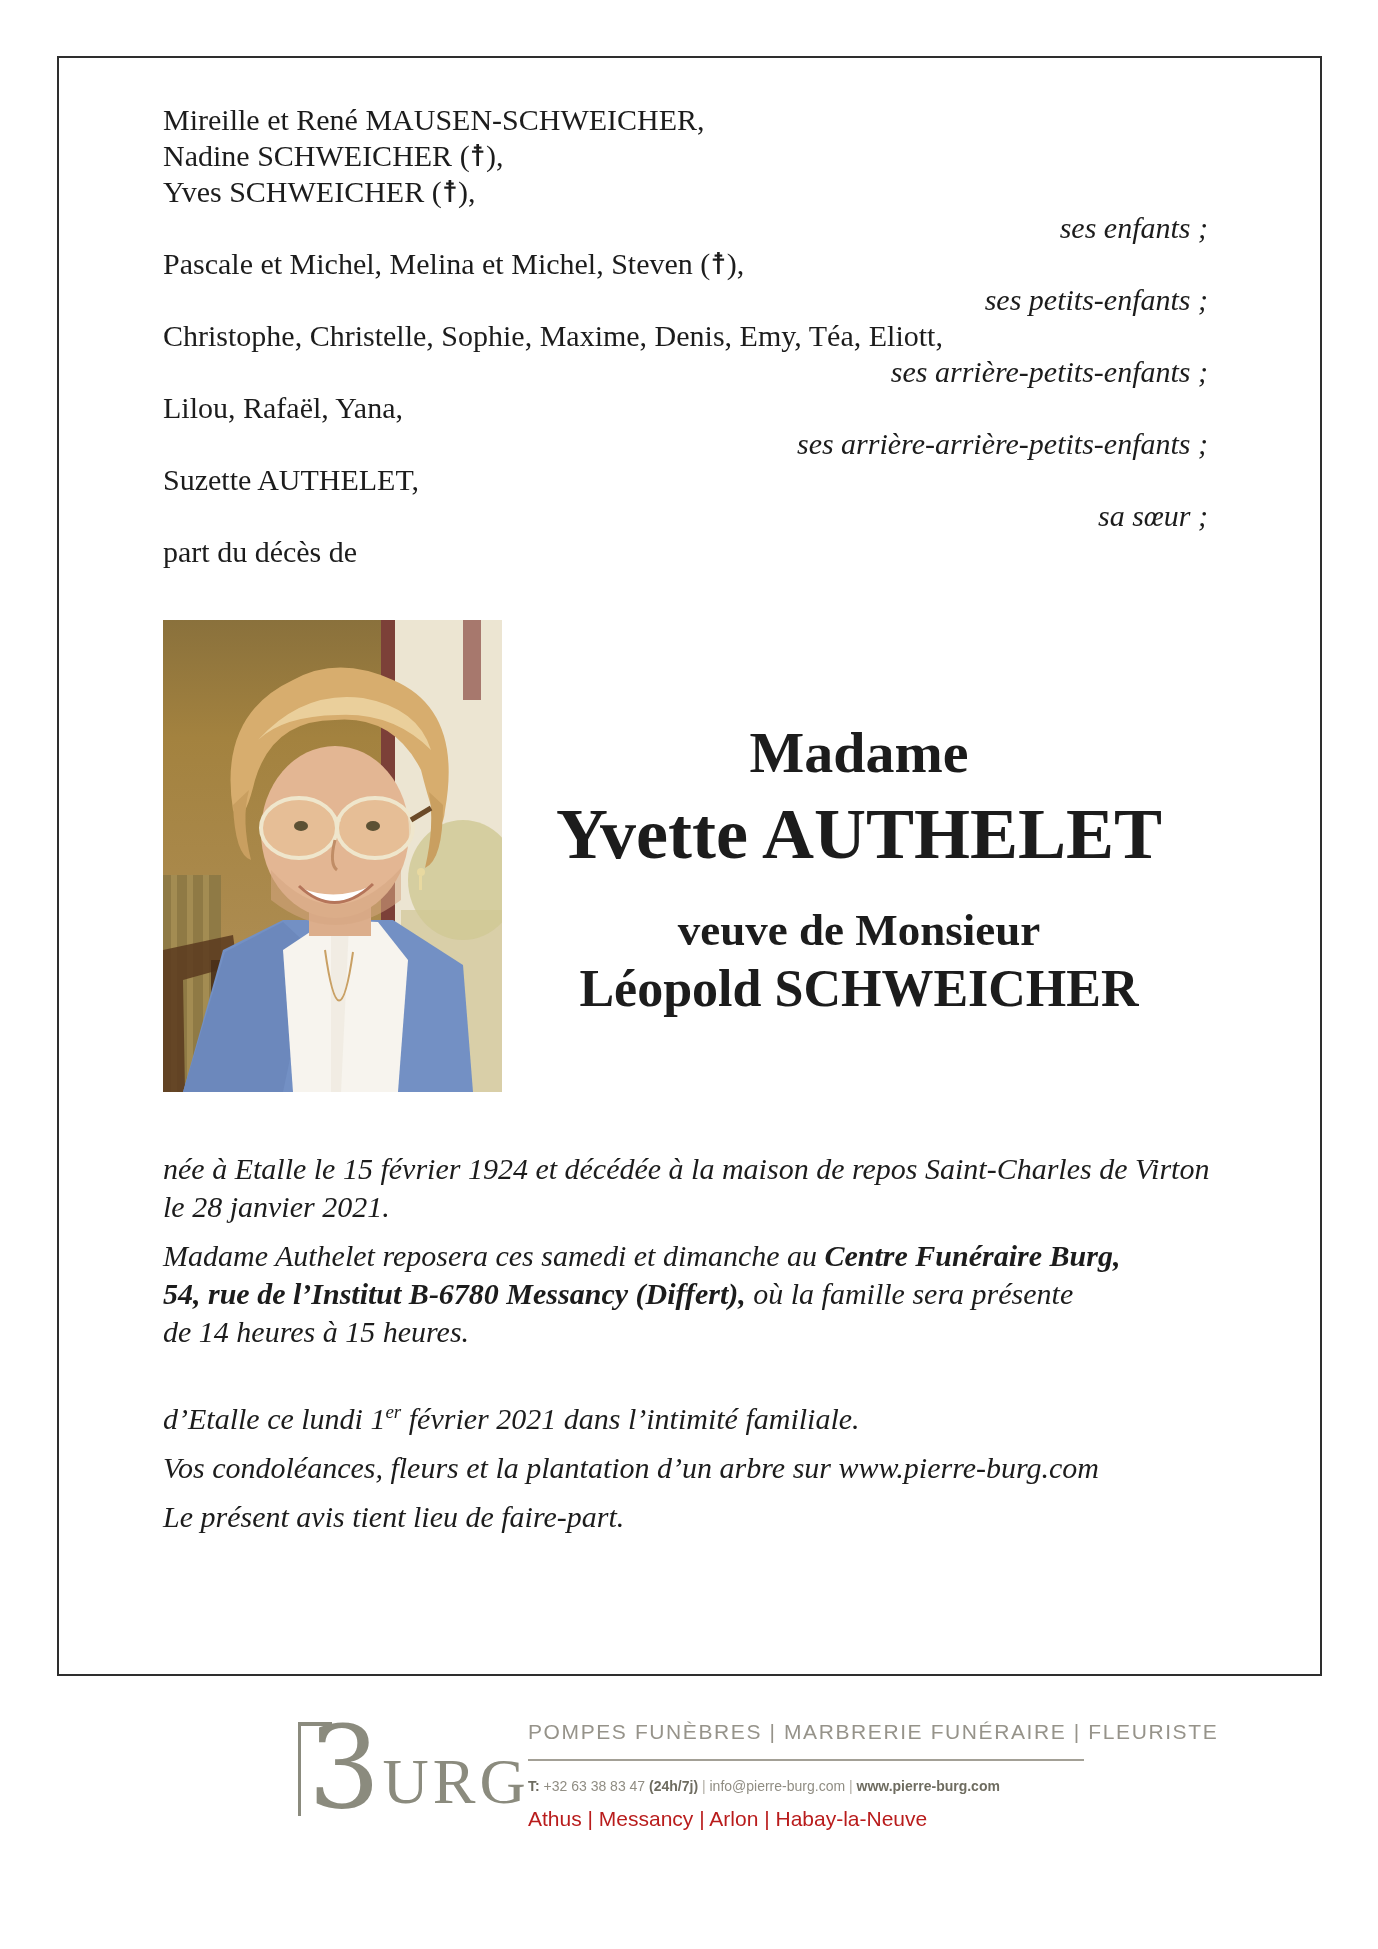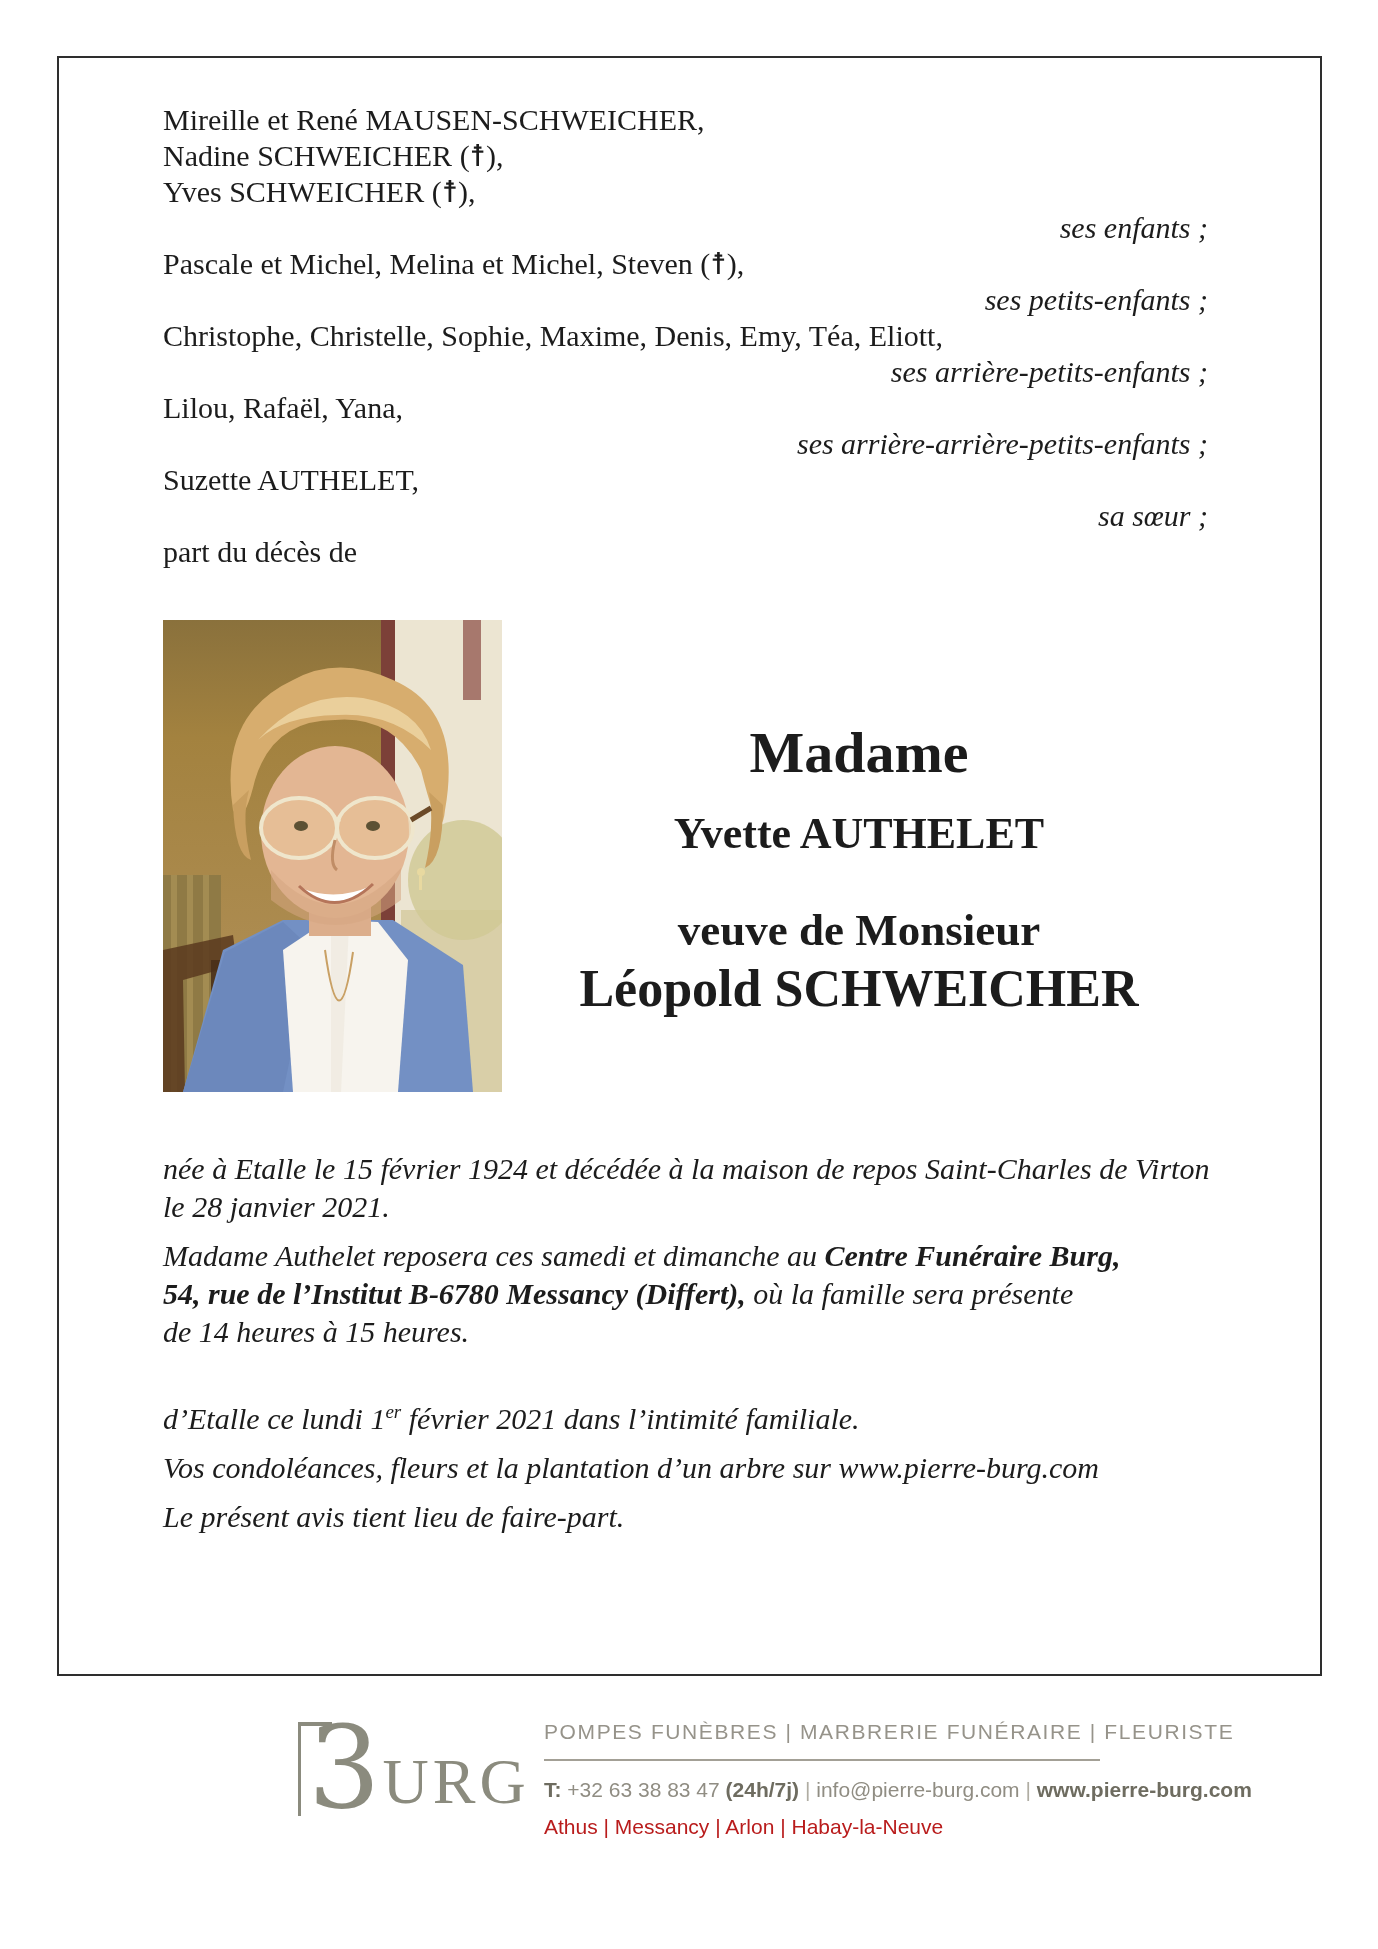--- a/index.html
+++ b/index.html
@@ -12,41 +12,41 @@
   .fam-rel{text-align:right;font-style:italic;}
   .fam-intro{white-space:nowrap;}
 
   
   .photo{position:absolute;left:104px;top:562px;width:339px;height:472px;overflow:hidden;background:#a8874d;}
   .photo svg{display:block;}
 
   
   .name-block{position:absolute;left:450px;top:562px;width:700px;height:472px;text-align:center;font-weight:bold;}
   .nb-title{margin-top:96px;font-size:58px;line-height:74px;}
-  .nb-name{font-size:44px;line-height:88px;}
+  .nb-name{font-size:72px;line-height:88px;}
   .nb-widow{font-size:45px;line-height:56px;margin-top:24px;}
   .nb-spouse{font-size:52px;line-height:62px;}
 
   
   .notice{position:absolute;left:104px;top:1092px;width:1100px;font-size:30px;line-height:38px;font-style:italic;}
   .notice p{margin:0 0 11px 0;white-space:nowrap;}
   .notice b{font-weight:bold;}
   .notice sup{font-size:19px;line-height:0;}
 
   
   .footer{position:absolute;left:233px;top:1662px;display:flex;align-items:flex-start;}
   .logo{position:relative;width:236px;color:#8b8b7e;display:flex;align-items:flex-end;}
   .logo-b{position:relative;font-family:"DejaVu Serif",serif;font-size:114px;line-height:96px;padding-left:16px;}
   .logo-b::before{content:"";position:absolute;left:6px;top:2px;width:3px;height:94px;background:#8b8b7e;}
   .logo-b::after{content:"";position:absolute;left:6px;top:2px;width:34px;height:4px;background:#8b8b7e;}
   .logo-urg{font-family:"Liberation Serif",serif;font-size:64px;line-height:64px;letter-spacing:4px;margin-left:2px;margin-bottom:2px;}
-  .footer-right{width:560px;font-family:"Liberation Sans",sans-serif;margin-left:16px;}
+  .footer-right{width:560px;font-family:"Liberation Sans",sans-serif;margin-left:0;}
   .services{font-size:21px;letter-spacing:1.6px;color:#96938a;white-space:nowrap;}
   .fdivider{border:none;border-top:2px solid #a3a096;margin:15px 0 17px 0;width:556px;}
-  .contact{font-size:21px;color:#908d83;white-space:nowrap;}
+  .contact{font-size:14px;color:#908d83;white-space:nowrap;}
   .contact .strong{font-weight:bold;color:#6e6c60;}
   .contact .sep{color:#b0ada3;}
   .cities{font-size:21px;color:#b91c1c;margin-top:13px;white-space:nowrap;}
 </style>
 </head>
 <body>
 
 <div class="sheet">
 
   <div class="family">

